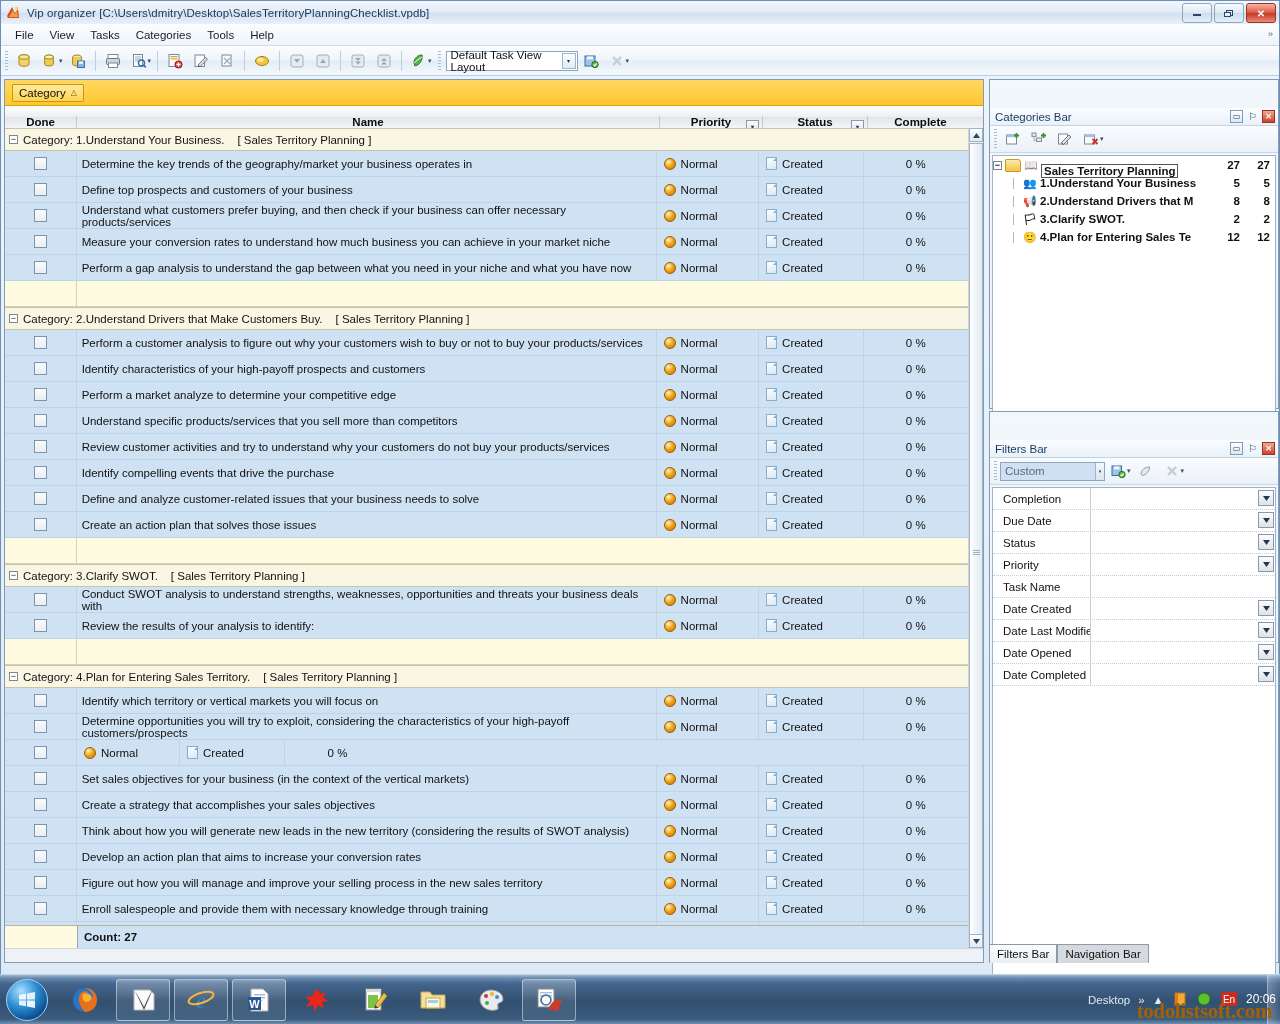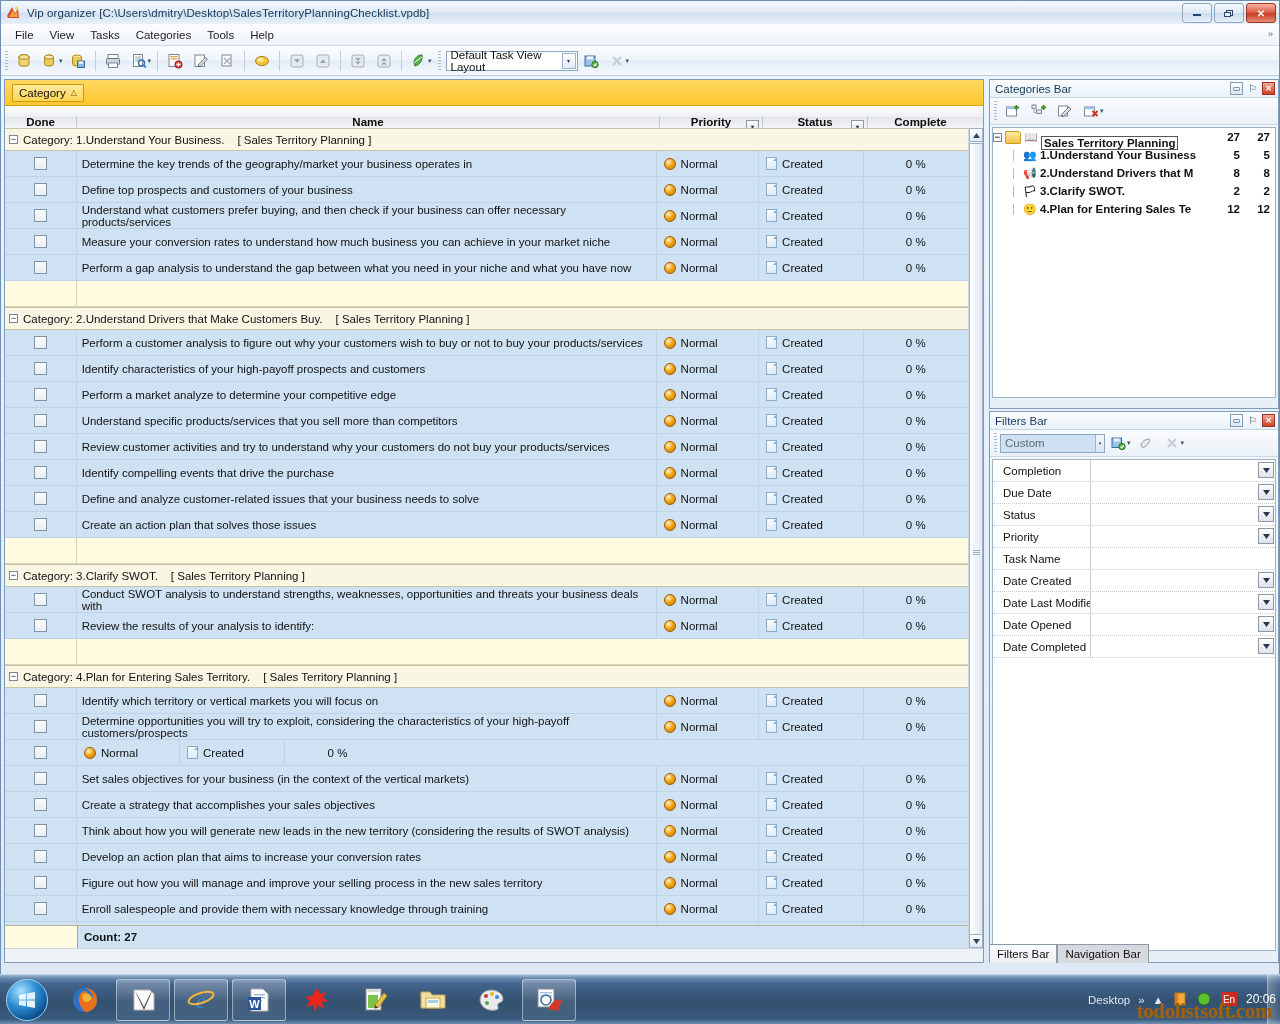--- a/index.html
+++ b/index.html
@@ -197,21 +197,21 @@
   
   .dock{
     position:absolute;border:1px solid #7f9db9;box-sizing:border-box;
     background:linear-gradient(180deg,#f2f7fc 0%,#e7eff8 100%);
   }
   #catbar{left:988px;top:78px;width:290px;height:330px;}
   #filtbar{left:988px;top:410px;width:290px;height:552px;}
   .dock-title{
     height:18px;display:flex;align-items:center;padding-left:5px;box-sizing:border-box;
     background:linear-gradient(180deg,#fbfdff 0%,#e9f1f9 100%);
-    font-size:11.5px;color:#15385c;border-bottom:1px solid #c3d4e5;position:relative;
+    font-size:11.5px;color:#15385c;border-bottom:1px solid #c3d4e5;position:relative;margin-top:28px;
   }
   .dock-btns{position:absolute;right:3px;top:2px;display:flex;gap:3px;align-items:center;}
   .dbtn{width:13px;height:13px;border:1px solid #7f9db9;box-sizing:border-box;
         background:linear-gradient(180deg,#fdfeff 0%,#dce8f4 100%);
         display:flex;align-items:center;justify-content:center;font-size:8px;color:#1b3e66;}
   .dbtn.x{background:linear-gradient(180deg,#f3a694 0%,#cf4228 100%);color:#fff;border-color:#9c3320;font-weight:bold;}
   .dbtn.pin{border:none;background:transparent;font-size:10px;color:#2d4f74;}
   .dock-tb{
     height:26px;display:flex;align-items:center;
     background:linear-gradient(180deg,#fafcfe 0%,#eaf1f8 100%);

